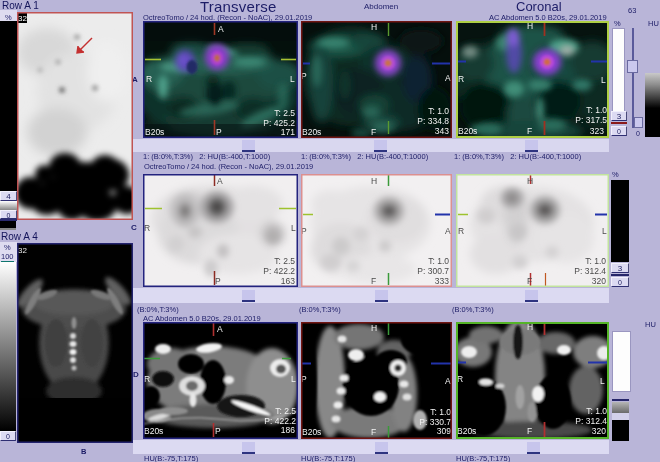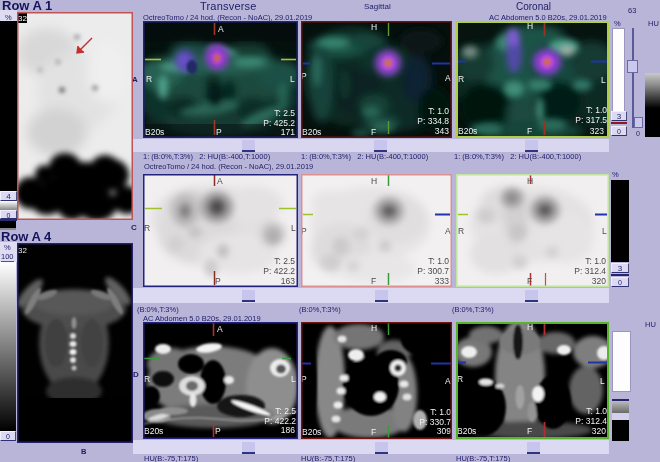--- a/index.html
+++ b/index.html
@@ -1,16 +1,16 @@
 <!DOCTYPE html>
 <html><head><meta charset="utf-8"><style>
 html,body{margin:0;padding:0}
 #app{position:relative;width:660px;height:462px;background:#b9b5d8;font-family:"Liberation Sans",sans-serif;overflow:hidden}
 .t{position:absolute;color:#1c1c66;font-size:7.5px;line-height:9px;white-space:nowrap}
-.ttl{position:absolute;color:#14145a;font-weight:bold;font-size:13px;line-height:10px;white-space:nowrap}
+.ttl{position:absolute;color:#14145a;font-weight:normal;font-size:10px;line-height:10px;white-space:nowrap}
 .btn{position:absolute;background:#dcdaf2;border-top:1px solid #f2f0fc;border-left:1px solid #f2f0fc;border-right:1px solid #4a4a7a;border-bottom:1px solid #2e2e72;color:#202060;font-size:8px;line-height:8px;text-align:center;box-sizing:border-box}
 .sq{position:absolute;width:13px;height:12px;background:#c7c5ec;border-bottom:2px solid #2e3480;box-sizing:border-box}
 .strip{position:absolute;background:#d9d7ef}
 svg{position:absolute;display:block}
 </style></head><body>
 <div id="app">
 <svg width="0" height="0" style="position:absolute">
       <defs>
 <filter id="b1" x="-80%" y="-80%" width="260%" height="260%">
           <feGaussianBlur stdDeviation="1.2"></feGaussianBlur>
@@ -24,23 +24,23 @@
 <filter id="b4" x="-80%" y="-80%" width="260%" height="260%">
           <feGaussianBlur stdDeviation="4.5"></feGaussianBlur>
         </filter>
 <filter id="b6" x="-80%" y="-80%" width="260%" height="260%">
           <feGaussianBlur stdDeviation="6"></feGaussianBlur>
         </filter>
 </defs>
     </svg>
 
 <div class="ttl" style="left:2px;top:1px">Row A 1</div>
-<div class="t" style="left:200px;top:2px;font-size:11px;letter-spacing:.2px">Transverse</div>
-<div class="t" style="left:364px;top:2px;font-size:8px">Sagittal</div>
-<div class="t" style="left:516px;top:2px;font-size:10px">Coronal</div>
+<div class="t" style="left:200px;top:2px;font-size:15px;letter-spacing:.2px">Transverse</div>
+<div class="t" style="left:364px;top:2px;font-size:8px">Abdomen</div>
+<div class="t" style="left:516px;top:2px;font-size:13px">Coronal</div>
 <div class="t" style="left:143px;top:13px">OctreoTomo / 24 hod. (Recon - NoAC), 29.01.2019</div>
 <div class="t" style="left:489px;top:13px">AC  Abdomen  5.0  B20s, 29.01.2019</div>
 
 <div class="t" style="left:132px;top:75px;font-weight:bold;font-size:8px">A</div>
 <div class="t" style="left:131px;top:223px;font-weight:bold;font-size:8px">C</div>
 <div class="t" style="left:133px;top:370px;font-weight:bold;font-size:8px">D</div>
 <div class="t" style="left:81px;top:447px;font-weight:bold">B</div>
 
 <div style="position:absolute;left:0;top:10px;width:17px;height:11px;background:#dedcf0"></div>
 <div class="t" style="left:5px;top:13px">%</div>

